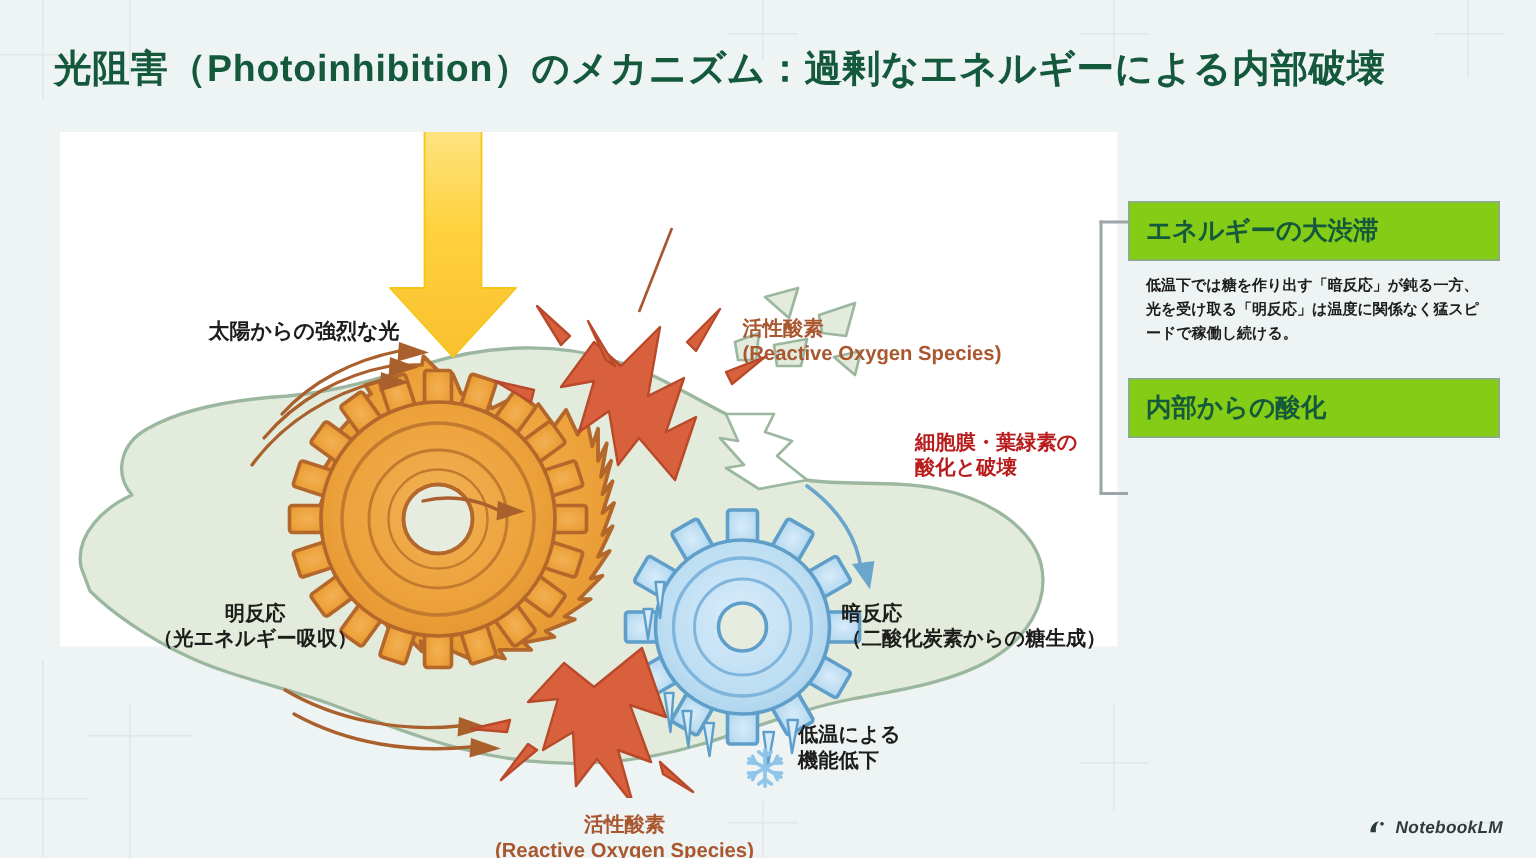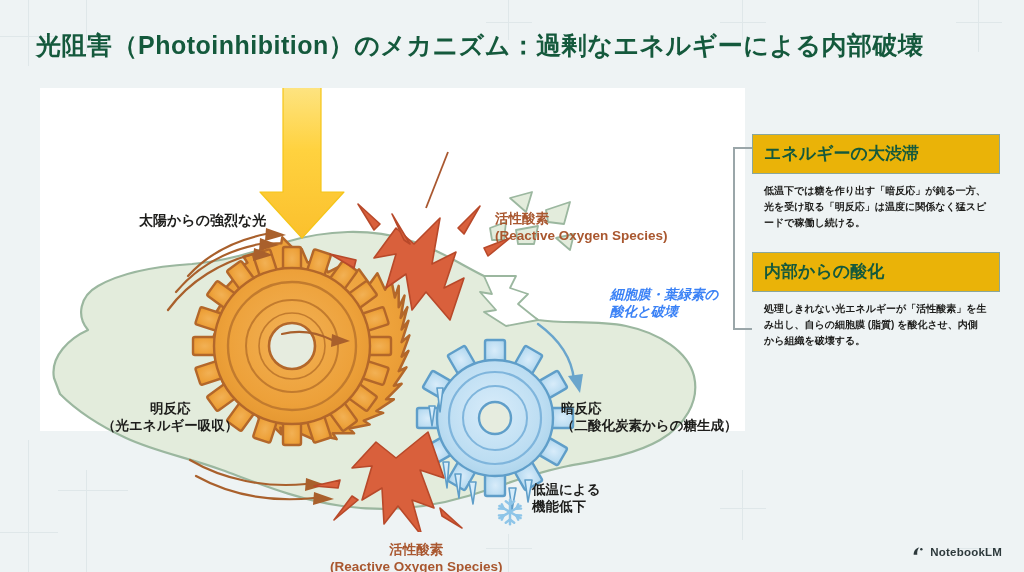--- a/index.html
+++ b/index.html
@@ -53,21 +53,21 @@
   .leaf-svg { position: absolute; left: 0; top: 0; }
 
   
   .lbl {
     position: absolute;
     font-weight: bold;
     line-height: 1.28;
     white-space: nowrap;
   }
   .lbl-dark  { color: #1d1d1b; }
-  .lbl-green { color: #3b82f6; font-style: italic; }
+  .lbl-green { color: #b91c1c; }
   .lbl-ros   { color: #a9572f; }
   .lbl-ice   { color: #1d1d1b; }
 
   #label-sunlight      { left: 99px;  top: 124px; font-size: 14px; }
   #label-ros-top       { left: 455px; top: 122px; font-size: 13.5px; }
   #label-membrane      { left: 570px; top: 198px; font-size: 13.5px; }
   #label-light-rxn     { left: 62px;  top: 312px; font-size: 13.5px; text-align: center; }
   #label-dark-rxn      { left: 521px; top: 312px; font-size: 13.5px; }
   #label-lowtemp       { left: 492px; top: 393px; font-size: 13.5px; }
   #label-ros-bottom    { left: 290px; top: 453px; font-size: 13.5px; text-align: center; }
@@ -77,21 +77,21 @@
     left: 455px; top: 409px;
     width: 30px; height: 30px;
   }
 
   
   .panels { position: absolute; left: 752px; top: 88px; width: 248px; }
 
   .panel { position: relative; margin-bottom: 20px; }
   .panel-head {
     border: 1.4px solid #8aa79b;
-    background: #eab308;
+    background: #84cc16;
     padding: 7px 11px 8px 11px;
   }
   .panel-title {
     font-size: 17px;
     font-weight: bold;
     color: #14593c;
     white-space: nowrap;
   }
   .panel-body {
     padding: 9px 12px 0 12px;
@@ -110,20 +110,21 @@
   .footer {
     position: absolute;
     right: 22px; bottom: 14px;
     display: flex; align-items: center; gap: 5px;
   }
   .footer-text {
     font-size: 11.5px;
     color: #2e3a3c;
     font-weight: bold;
     letter-spacing: 0.2px;
+    font-style: italic;
   }
 </style>
 </head>
 <body>
 
 <div id="page">
 
   <div class="grid-layer">
     <div class="gline-v" style="left:28px;  top:0;   height:66px;"></div>
     <div class="gline-v" style="left:28px;  top:440px; height:132px;"></div>
@@ -385,21 +386,20 @@
       <div class="panel-head">
         <div class="panel-title">エネルギーの大渋滞</div>
       </div>
       <div class="panel-body">低温下では糖を作り出す「暗反応」が鈍る一方、光を受け取る「明反応」は温度に関係なく猛スピードで稼働し続ける。</div>
     </div>
 
     <div class="panel" id="panel-oxidation">
       <div class="panel-head">
         <div class="panel-title">内部からの酸化</div>
       </div>
-      <div class="panel-body">処理しきれない光エネルギーが「活性酸素」を生み出し、自らの細胞膜 (脂質) を酸化させ、内側から組織を破壊する。</div>
     </div>
   </div>
 
   <div class="footer">
     <svg width="13" height="13" viewBox="0 0 16 16">
       <path d="M2 12 C2 7 5 3.5 9 3 C7 5 6 8 6.5 12 Z" fill="#2e3a3c"></path>
       <circle cx="11.5" cy="5.2" r="1.5" fill="#2e3a3c"></circle>
     </svg>
     <span class="footer-text">NotebookLM</span>
   </div>

